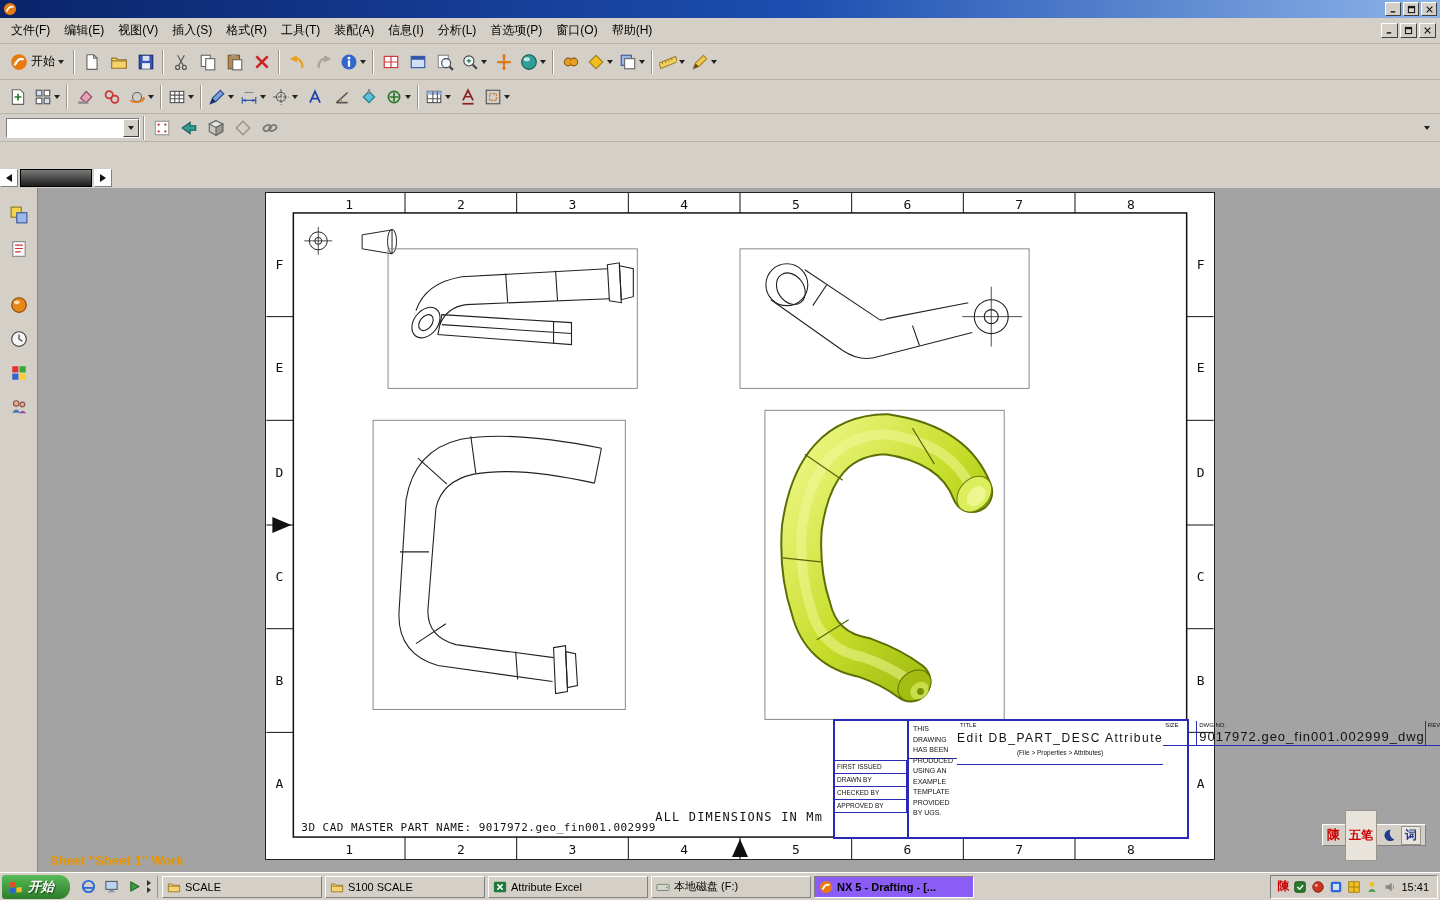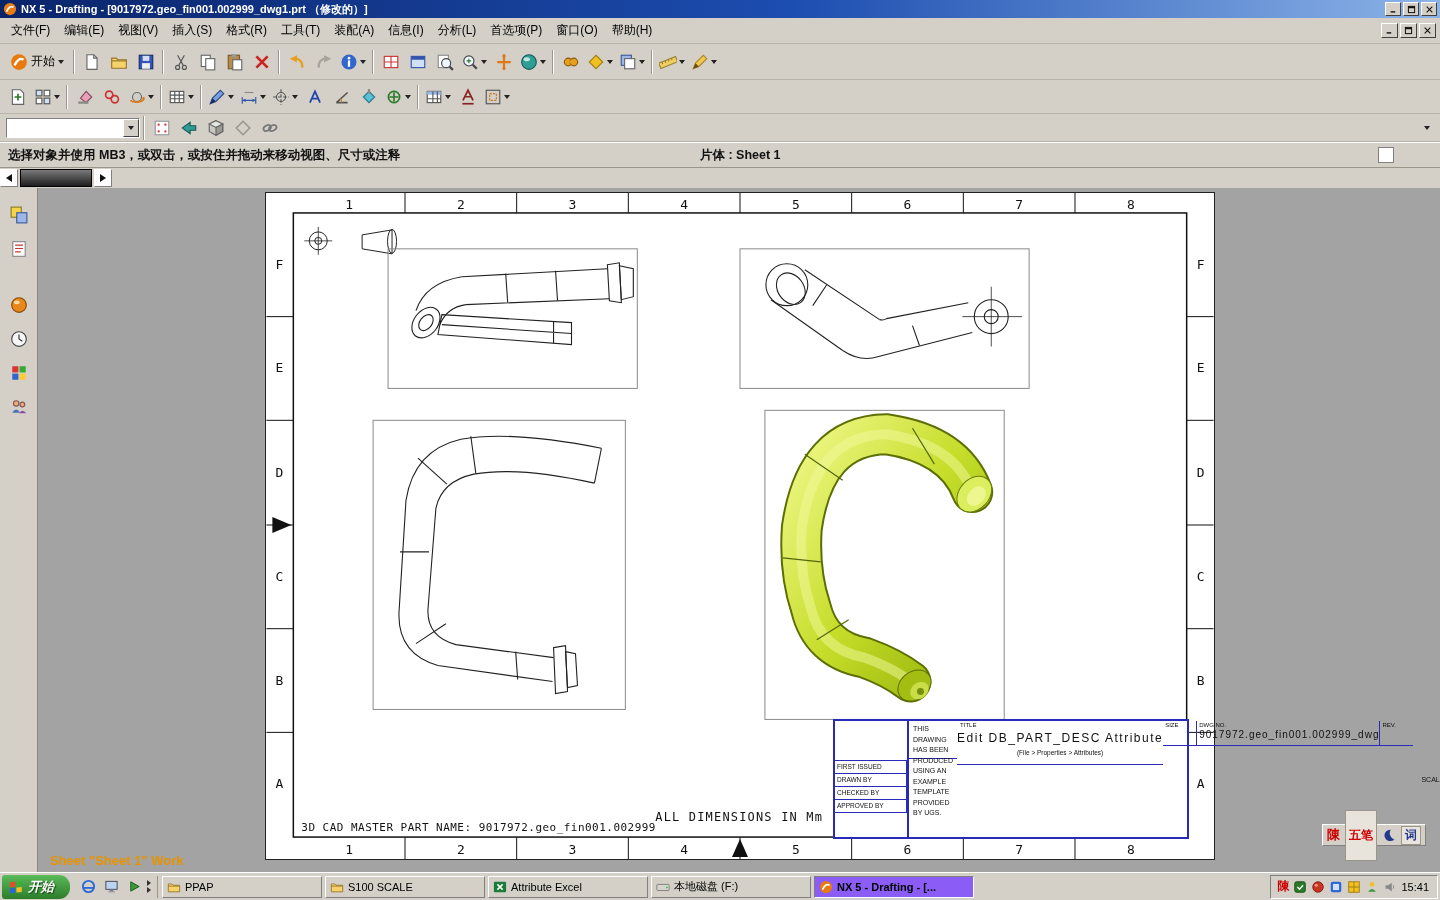--- a/index.html
+++ b/index.html
@@ -91,21 +91,21 @@
   .tb-rightcol{flex:1;display:flex;}
   .tb-disc{height:38px;border-bottom:1px solid #2a2ab8;font-size:7px;padding:3px 4px;line-height:1.5}
   .tb-titlesec{height:44px;border-bottom:1px solid #2a2ab8;position:relative}
   .tb-titlelbl{font-size:6px;padding:1px 3px}
   .tb-titleval{font-size:12px;letter-spacing:1.5px;text-align:center;margin-top:2px;white-space:nowrap}
   .tb-titlesub{font-size:6.5px;text-align:center;margin-top:4px}
   .tb-dwgsec{height:25px;border-bottom:1px solid #2a2ab8;display:flex}
   .tb-size{width:34px;border-right:1px solid #2a2ab8;font-size:6px;padding:1px 2px}
   .tb-dwg{flex:1;position:relative;overflow:visible}
   .tb-dwg .cl{font-size:6px;padding:1px 2px;display:block}
-  .tb-dwgval{font-size:10px;letter-spacing:1px;white-space:nowrap;padding-left:2px}
+  .tb-dwgval{font-size:13px;letter-spacing:1px;white-space:nowrap;padding-left:2px}
   .tb-rev{width:34px;border-left:1px solid #2a2ab8;font-size:6px;padding:1px 2px}
   .tb-botrow{flex:1;display:flex;align-items:center;font-size:7px}
   .tb-scale{height:100%;display:flex;align-items:center;padding:0 8px;border-right:1px solid #2a2ab8;white-space:nowrap}
   .tb-sheetof{margin-left:auto;height:100%;display:flex;align-items:center;padding:0 5px;border-left:1px solid #2a2ab8;white-space:nowrap}
 
   
   .imebar{position:absolute;right:14px;top:824px;height:22px;background:#d4d0c8;
     border:1px solid;border-color:#fff #808080 #808080 #fff;display:flex;align-items:center;padding:0 4px;gap:5px;z-index:5}
   .ime-user{color:#c00;font-weight:bold;font-size:13px}
   .ime-box{color:#c00;font-weight:bold;font-size:12px;border:1px solid #9a968c;background:#e8e4dc;padding:16px 3px}
@@ -427,21 +427,20 @@
       <path d="M3 3l10 10M13 3 3 13" stroke="#111" stroke-width="2"></path>
     </symbol>
 </svg>
 
 <div class="screen">
 
   <div class="titlebar">
     <svg width="14" height="14">
         <use href="#ic-nx"></use>
       </svg>
-    <span class="t-title">NX 5 - Drafting - [9017972.geo_fin001.002999_dwg1.prt （修改的）]</span>
     <div class="winbtns">
       <div class="winbtn">
           <svg>
             <use href="#ic-min"></use>
           </svg>
         </div>
       <div class="winbtn">
           <svg>
             <use href="#ic-max"></use>
           </svg>
@@ -741,25 +740,20 @@
     <div class="tbb">
         <svg>
           <use href="#ic-link"></use>
         </svg>
       </div>
     <div class="overflow">
         <i class="dd"></i>
       </div>
   </div>
 
-  <div class="promptbar">
-    <span class="pmsg">选择对象并使用 MB3，或双击，或按住并拖动来移动视图、尺寸或注释</span>
-    <span class="pstatus">片体 : Sheet 1</span>
-    <div class="pbtn"></div>
-  </div>
 
   <div class="scrollrow">
     <div class="sarrow">
         <i class="tri-l"></i>
       </div>
     <div class="sthumb"></div>
     <div class="sarrow">
         <i class="tri-r"></i>
       </div>
   </div>
@@ -984,21 +978,21 @@
         </div>
       <div class="chev">
           <i></i>
           <i></i>
         </div>
     </div>
     <div class="taskbtn">
       <svg>
           <use href="#ic-open"></use>
         </svg>
-      <span>PPAP</span>
+      <span>SCALE</span>
     </div>
     <div class="taskbtn">
       <svg>
           <use href="#ic-open"></use>
         </svg>
       <span>S100 SCALE</span>
     </div>
     <div class="taskbtn">
       <svg>
           <use href="#ic-excel"></use>

